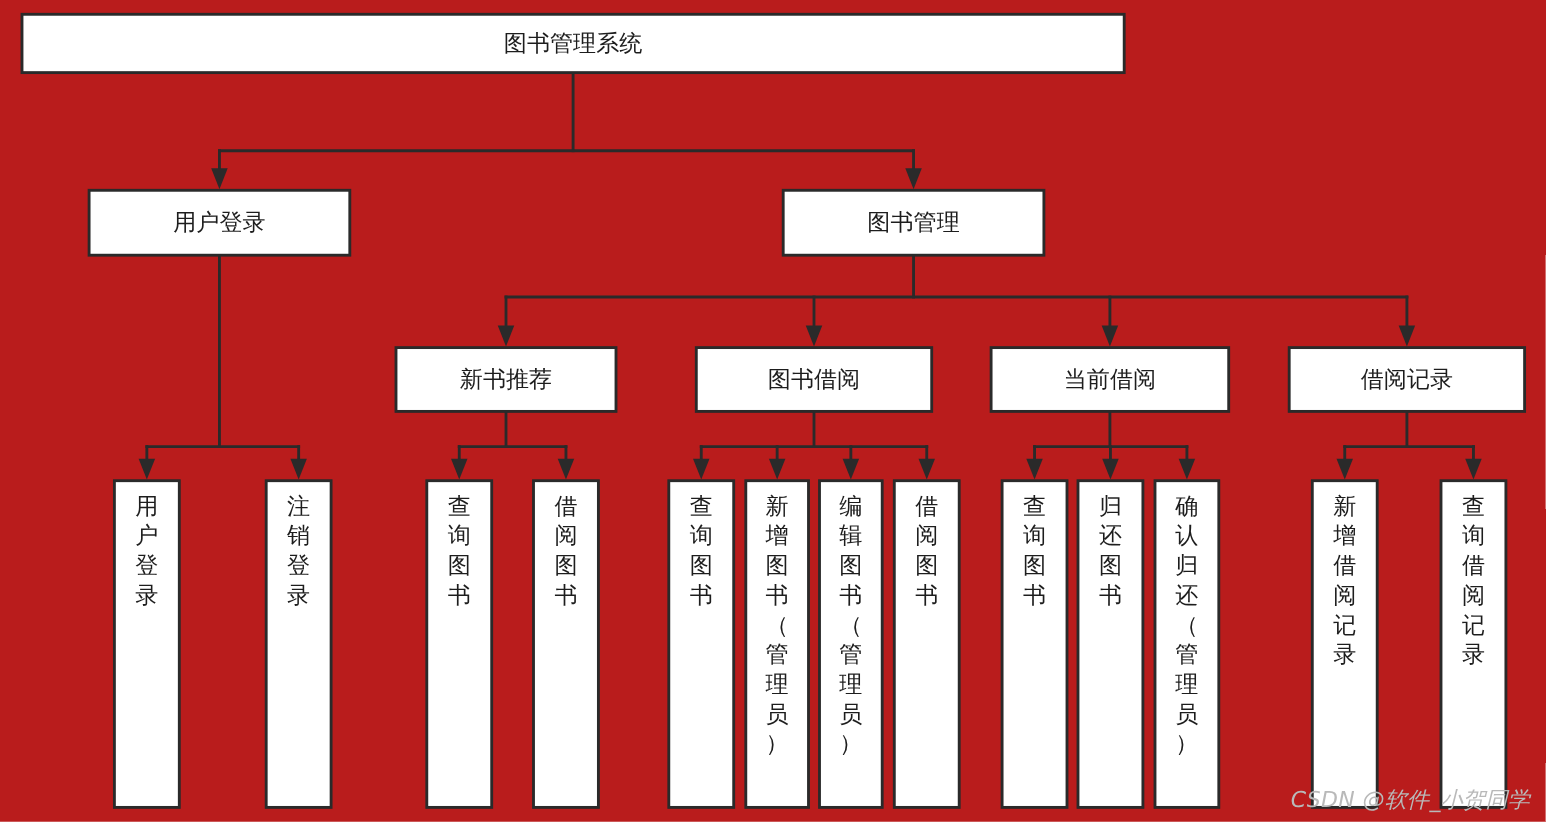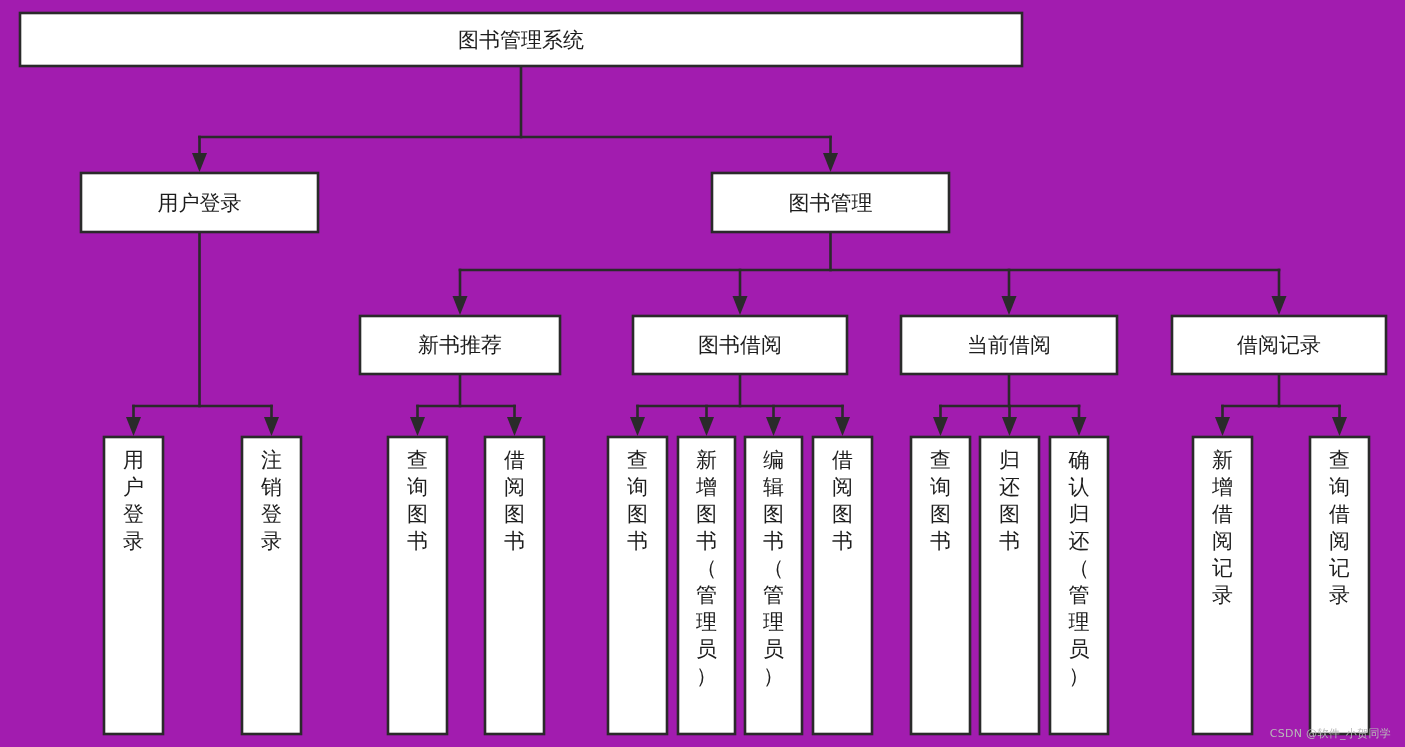--- a/index.html
+++ b/index.html
@@ -10,21 +10,21 @@
   body {
     width: 1405px;
     height: 747px;
     font-family: "DejaVu Sans", "Liberation Sans", sans-serif;
     overflow: hidden;
   }
   #diagram-root {
     position: relative;
     width: 1405px;
     height: 747px;
-    background: #a21caf;
+    background: #b91c1c;
   }
   svg.flowchart {
     position: absolute;
     top: 0;
     left: 0;
     width: 1405px;
     height: 747px;
     display: block;
   }
   .node-rect {
@@ -53,25 +53,26 @@
     fill: #1d1d1d;
     font-family: "DejaVu Sans", "Liberation Sans", sans-serif;
     font-size: 21px;
     text-anchor: middle;
   }
   .watermark {
     position: absolute;
     right: 14px;
     bottom: 6px;
     font-family: "DejaVu Sans", "Liberation Sans", sans-serif;
-    font-size: 11px;
+    font-size: 20px;
     color: #b9b9b9;
     white-space: nowrap;
     letter-spacing: 0.3px;
     pointer-events: none;
+    font-style: italic;
   }
 </style>
 </head>
 <body>
 
 <div id="diagram-root">
   <svg class="flowchart" id="flowchart-svg" viewBox="0 0 1405 747" xmlns="http://www.w3.org/2000/svg">
     <g id="connector-layer">
         <g>
           <path d="M 521 66 L 521 137" class="connector"></path>

